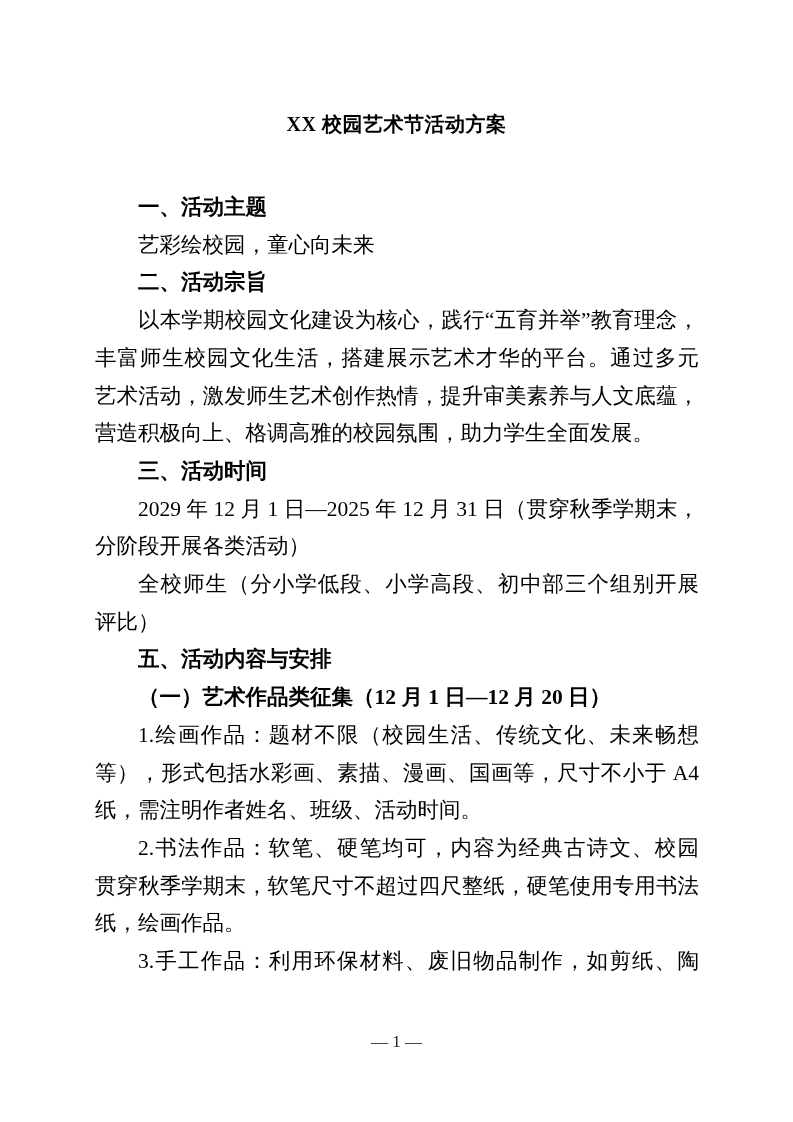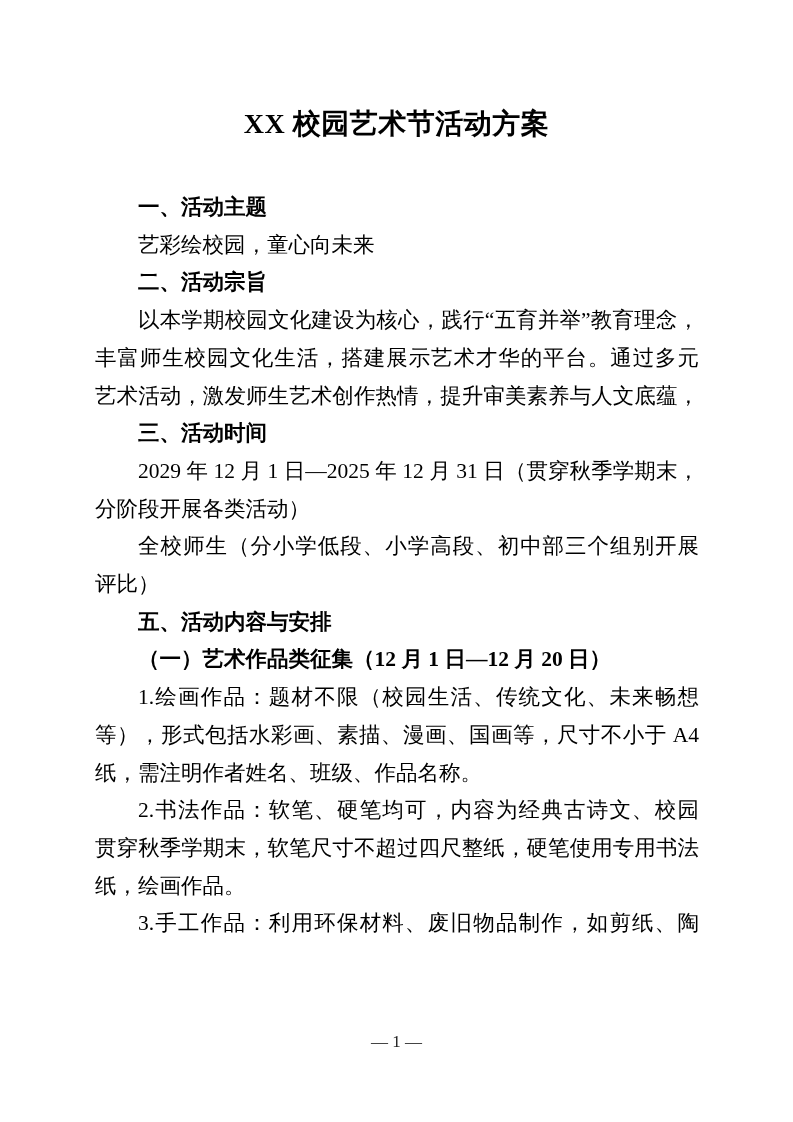--- a/index.html
+++ b/index.html
@@ -17,21 +17,21 @@
   }
   .doc-title {
     position: absolute;
     top: 101px;
     left: 0;
     width: 100%;
     margin: 0;
     text-align: center;
     font-family: "Liberation Serif", "DejaVu Serif", serif;
     font-weight: 700;
-    font-size: 28px;
+    font-size: 20px;
     line-height: 46px;
     letter-spacing: 0.5px;
   }
   .content {
     position: absolute;
     left: 95px;
     top: 189px;
     width: 604px;
     font-family: "Liberation Serif", "DejaVu Serif", serif;
     font-size: 21.5px;
@@ -81,20 +81,21 @@
     <div class="ln h">一、活动主题</div>
 
     <div class="ln first end">艺彩绘校园，童心向未来</div>
 
     <div class="ln h">二、活动宗旨</div>
 
     <div>
       <div class="ln first fill">以本学期校园文化建设为核心，践行“五育并举”教育理念，</div>
       <div class="ln fill">丰富师生校园文化生活，搭建展示艺术才华的平台。通过多元</div>
       <div class="ln fill">艺术活动，激发师生艺术创作热情，提升审美素养与人文底蕴，</div>
+      <div class="ln end">营造积极向上、格调高雅的校园氛围，助力学生全面发展。</div>
     </div>
 
     <div class="ln h">三、活动时间</div>
 
     <div>
       <div class="ln first fill">2029 年 12 月 1 日—2025 年 12 月 31 日（贯穿秋季学期末，</div>
       <div class="ln end">分阶段开展各类活动）</div>
     </div>
 
 
@@ -103,21 +104,21 @@
       <div class="ln end">评比）</div>
     </div>
 
     <div class="ln h">五、活动内容与安排</div>
 
     <div class="ln sub first end">（一）艺术作品类征集（12 月 1 日—12 月 20 日）</div>
 
     <div>
       <div class="ln first fill">1.绘画作品：题材不限（校园生活、传统文化、未来畅想</div>
       <div class="ln fill">等），形式包括水彩画、素描、漫画、国画等，尺寸不小于 A4</div>
-      <div class="ln end">纸，需注明作者姓名、班级、作品名称。</div>
+      <div class="ln end">纸，需注明作者姓名、班级、活动时间。</div>
     </div>
 
     <div>
       <div class="ln first fill">2.书法作品：软笔、硬笔均可，内容为经典古诗文、校园</div>
       <div class="ln fill">贯穿秋季学期末，软笔尺寸不超过四尺整纸，硬笔使用专用书法</div>
       <div class="ln end">纸，绘画作品。</div>
     </div>
 
     <div>
       <div class="ln first fill">3.手工作品：利用环保材料、废旧物品制作，如剪纸、陶</div>

